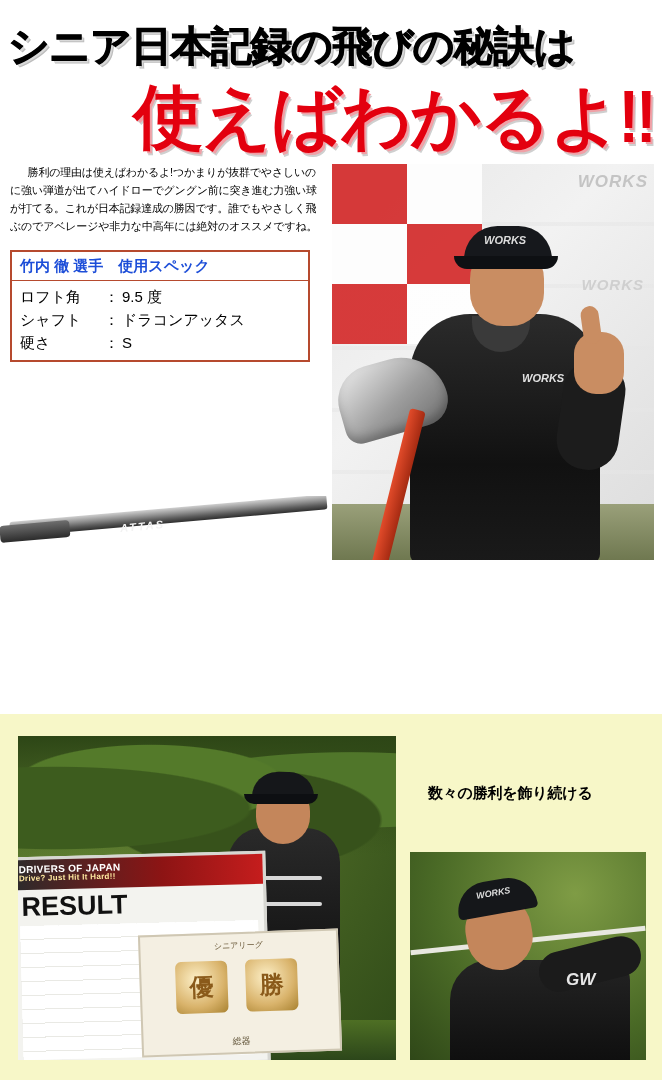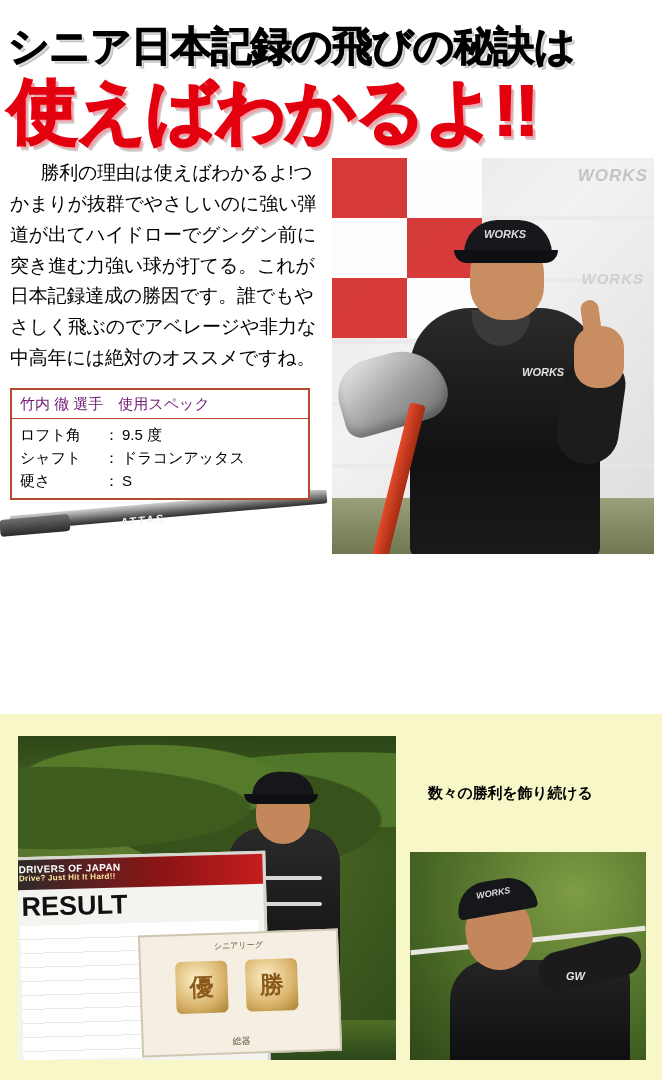--- a/index.html
+++ b/index.html
@@ -34,30 +34,31 @@
     line-height: 1.08;
     color: #000;
     white-space: nowrap;
     -webkit-text-stroke: 1px #000;
     text-shadow:
       2px 2px 0 #d9d9d9,
       3px 3px 0 #bdbdbd;
   }
   .headline-line2 {
     font-size: 70px;
-    font-weight: bold;
+    font-weight: normal;
     letter-spacing: -2px;
     line-height: 1.0;
     color: #e3000f;
     white-space: nowrap;
-    margin-top: 8px;
+    margin-top: 14px;
     -webkit-text-stroke: 2px #e3000f;
     text-shadow:
       3px 3px 0 #f0a0a6,
       4px 5px 0 #cfcfcf;
+    text-align: right;
   }
 
   .lede {
     font-size: 13.5px;
     line-height: 1.5;
     color: #000;
     padding: 16px 10px 0 10px;
     letter-spacing: -0.2px;
     white-space: nowrap;
   }
@@ -68,41 +69,41 @@
     margin-top: 12px;
     height: 408px;
   }
   .body-col {
     position: absolute;
     left: 10px;
     top: 0;
     width: 310px;
   }
   .body-text {
-    font-size: 19px;
+    font-size: 11px;
     line-height: 1.62;
     color: #000;
     text-indent: 1.6em;
     letter-spacing: -0.2px;
   }
 
   
   .spec-box {
     margin-top: 14px;
     border: 2px solid #b64a2e;
     width: 300px;
     box-sizing: border-box;
     background: #fff;
     position: relative;
     z-index: 3;
   }
   .spec-title {
     font-size: 15px;
-    font-weight: normal;
-    color: #701a75;
+    font-weight: bold;
+    color: #1d4ed8;
     padding: 5px 8px 4px 8px;
     border-bottom: 1.5px solid #b64a2e;
     letter-spacing: 0px;
   }
   .spec-rows {
     padding: 4px 8px 6px 8px;
   }
   .spec-row {
     display: flex;
     font-size: 15px;
@@ -609,21 +610,21 @@
     width: 104px;
     height: 40px;
     background: #1b1b1b;
     border-radius: 20px;
     transform: rotate(-14deg);
   }
   .pr-logo {
     position: absolute;
     left: 156px;
     top: 118px;
-    font-size: 11px;
+    font-size: 17px;
     color: #e6e6e6;
     font-style: italic;
     font-weight: bold;
   }
 </style>
 </head>
 <body>
 
 <div class="page">
 

